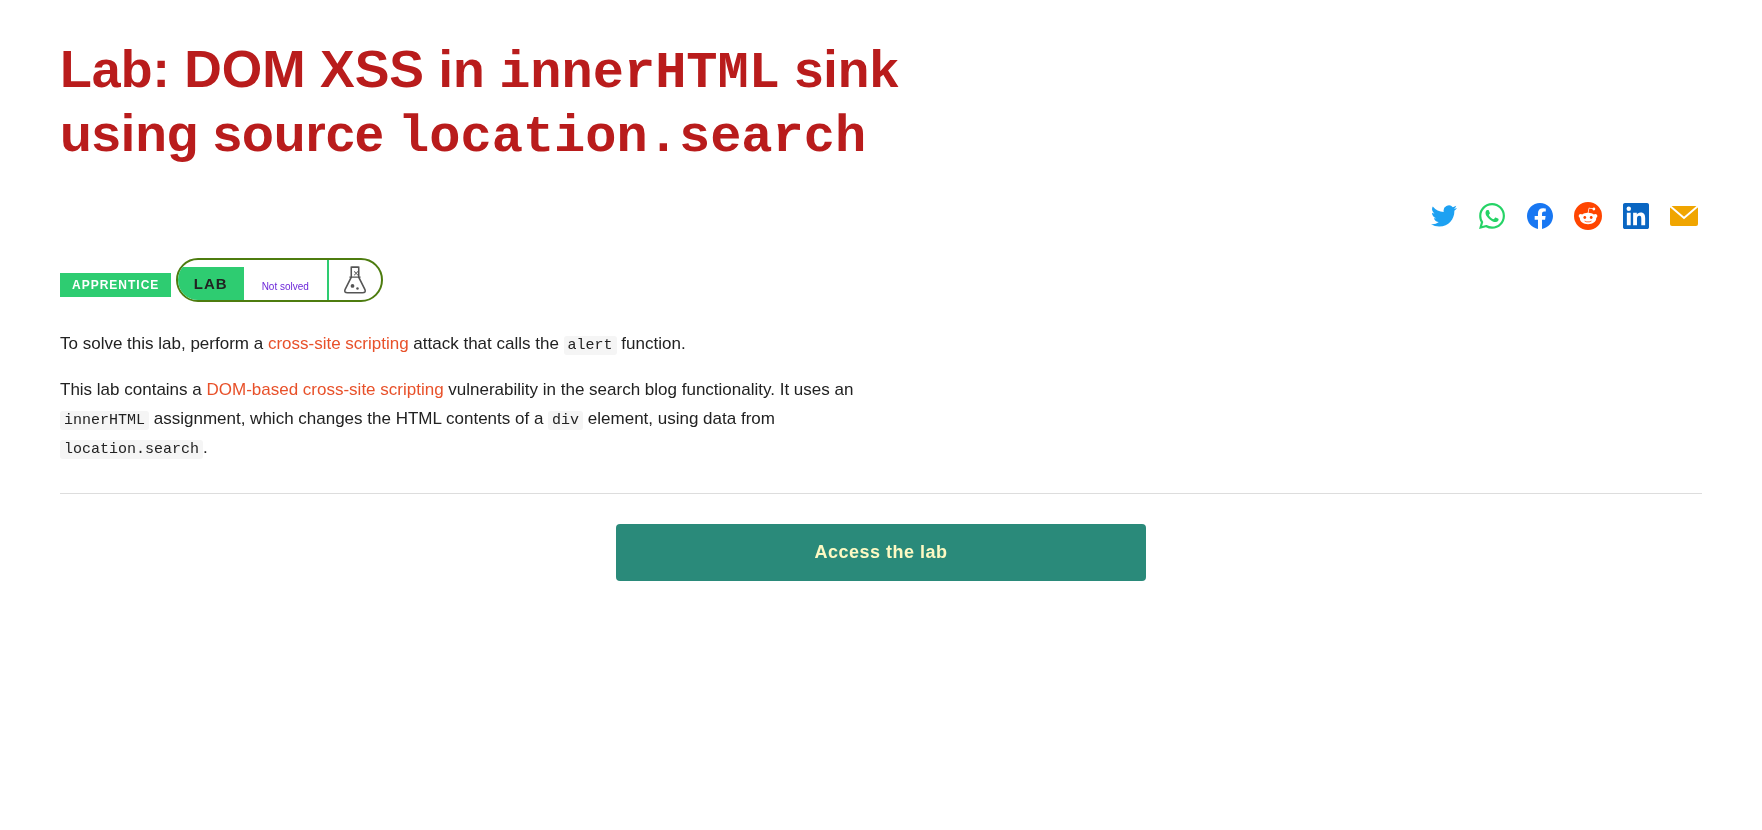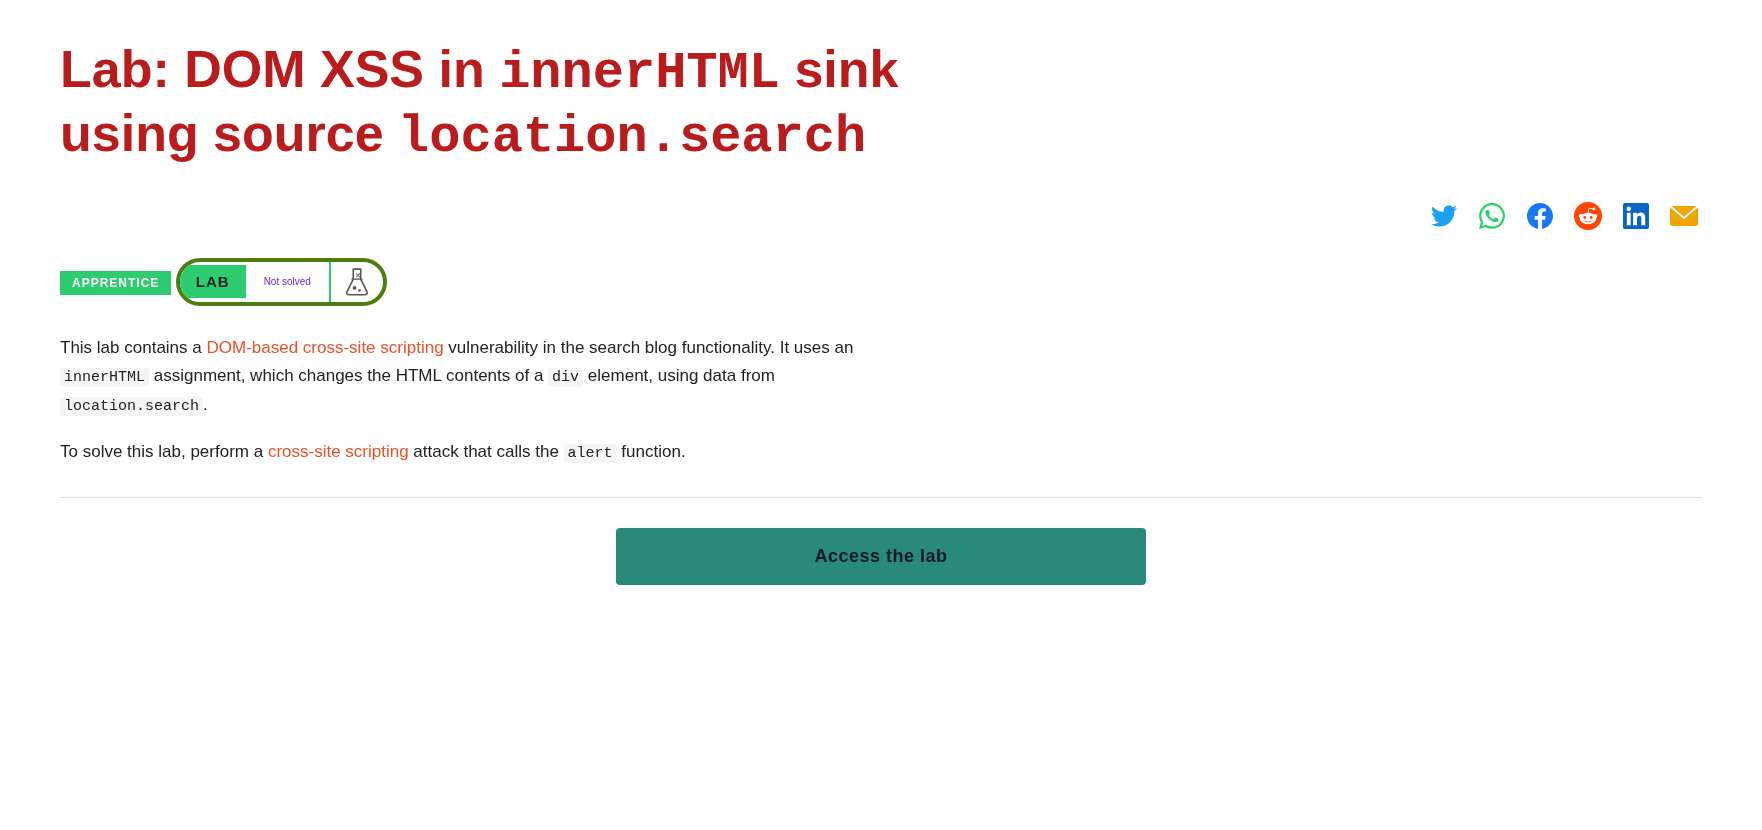--- a/index.html
+++ b/index.html
@@ -59,22 +59,22 @@
       font-weight: 700;
       letter-spacing: 1px;
       padding: 5px 12px;
       border-radius: 0;
       margin-bottom: 20px;
       text-transform: uppercase;
     }
 
     .lab-status-bar {
       display: flex;
-      align-items: center;
-      border: 4px solid #4d7c0f;
+      align-items: flex-end;
+      border: 2px solid #4d7c0f;
       border-radius: 30px;
       overflow: hidden;
       display: inline-flex;
       margin-bottom: 28px;
     }
 
     .lab-badge {
       background: #2ecc71;
       color: #222;
       font-weight: 800;
@@ -135,21 +135,21 @@
     }
 
     .access-lab-container {
       display: flex;
       justify-content: center;
       margin-top: 10px;
     }
 
     .access-lab-btn {
       background: #2a8a7a;
-      color: #0f172a;
+      color: #fef9c3;
       font-size: 18px;
       font-weight: 700;
       border: none;
       border-radius: 4px;
       padding: 18px 0;
       width: 530px;
       cursor: pointer;
       text-align: center;
       letter-spacing: 0.5px;
     }
@@ -214,29 +214,29 @@
       <circle cx="16" cy="32" r="3" fill="#555"></circle>
       <circle cx="24" cy="36" r="2" fill="#555"></circle>
       <text x="17" y="16" font-size="12" fill="#555">✕</text>
     </svg>
   </div>
 </div>
 
 
 <div class="description">
   <p>
+    <span>To solve this lab, perform a </span><a class="link-orange" href="#">cross-site scripting</a><span> attack that calls the </span><code class="mono-inline">alert</code><span> function.</span>
+  </p>
+  <p>
     <span>This lab contains a </span><a class="link-orange" href="#">DOM-based cross-site scripting</a><span> vulnerability in the search blog functionality. It uses an</span>
     <br>
     <code class="mono-inline">innerHTML</code><span> assignment, which changes the HTML contents of a </span><code class="mono-inline">div</code><span> element, using data from</span>
     <br>
     <code class="mono-inline">location.search</code><span>.</span>
   </p>
-  <p>
-    <span>To solve this lab, perform a </span><a class="link-orange" href="#">cross-site scripting</a><span> attack that calls the </span><code class="mono-inline">alert</code><span> function.</span>
-  </p>
 </div>
 
 <hr class="divider">
 
 
 <div class="access-lab-container">
   <button class="access-lab-btn">Access the lab</button>
 </div>
 
 

